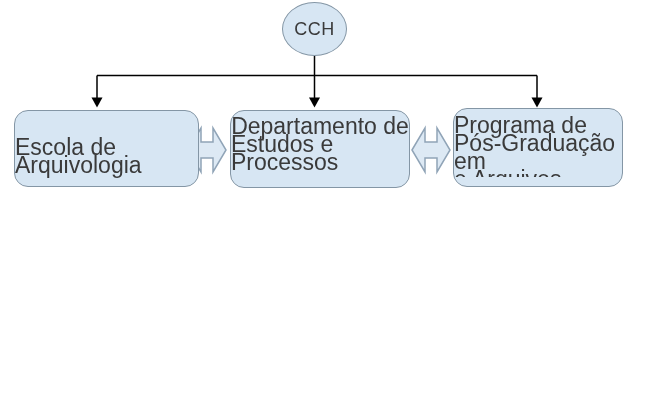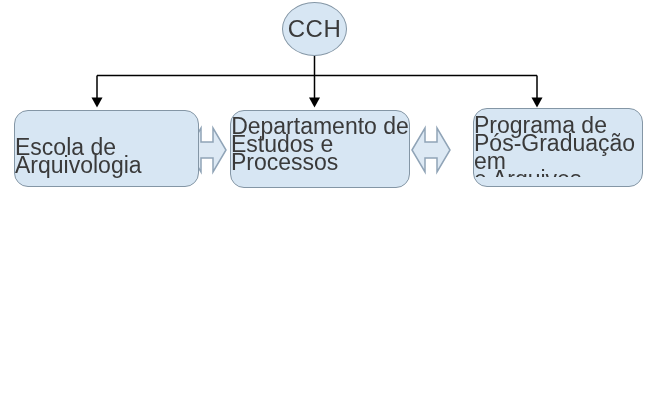--- a/index.html
+++ b/index.html
@@ -11,33 +11,33 @@
   .conn{stroke:#000000;stroke-width:1.5;fill:none;}
   .arrowhead{fill:#000000;stroke:none;}
   .dblarrow{stroke:#90a4b7;stroke-width:1.5;fill:#dde9f4;}
   .node{
     position:absolute;background:#d7e6f3;border:1px solid #8496a5;
     box-sizing:border-box;
   }
   .ellipse{
     left:282px;top:2px;width:65px;height:54px;border-radius:50%;
     display:flex;align-items:center;justify-content:center;
-    font-size:24px;letter-spacing:0.5px;
+    font-size:18px;letter-spacing:0.5px;
   }
   .box{border-radius:14px;font-size:23px;line-height:18px;text-align:left;}
   .box-escola{
     left:14px;top:110px;width:185px;height:77px;
     display:flex;align-items:flex-end;justify-content:center;padding-bottom:12px;
   }
   .box-departamento{
     left:230px;top:110px;width:180px;height:78px;
     display:flex;flex-direction:column;align-items:center;justify-content:center;
     padding-bottom:10px;
   }
-  .box-programa{left:453px;top:108px;width:170px;height:79px;overflow:hidden;margin-left:20px;}
+  .box-programa{left:453px;top:108px;width:170px;height:79px;overflow:hidden;}
   .box-programa .lines{
     position:absolute;top:7px;left:0;right:0;height:61px;overflow:hidden;
   }
   .line{display:block;}
 </style>
 </head>
 <body>
 
 <div class="canvas">
 

